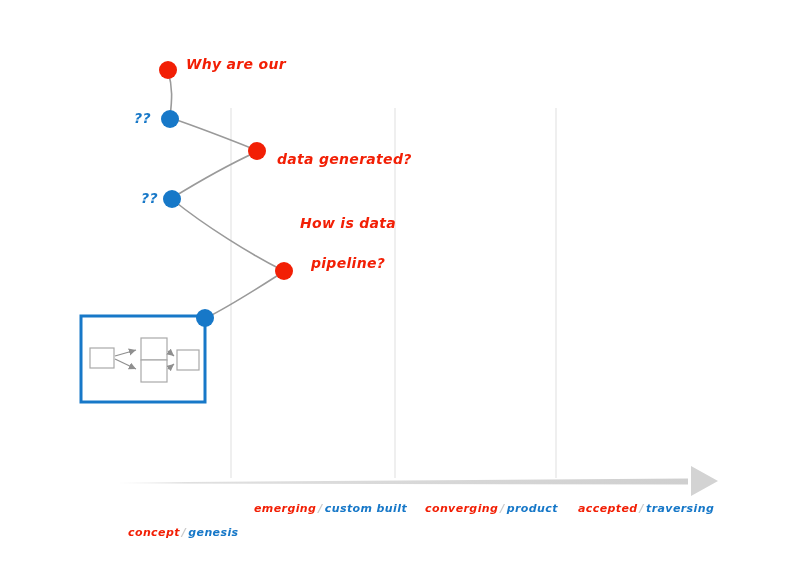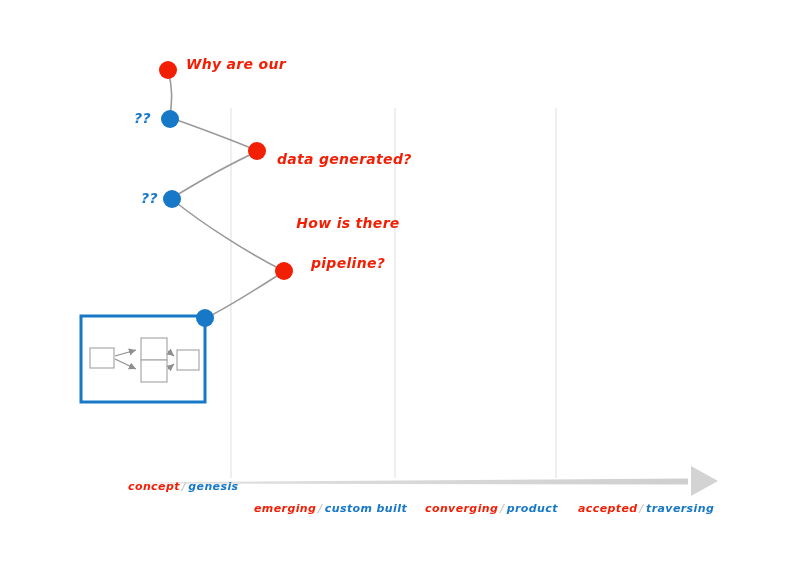--- a/index.html
+++ b/index.html
@@ -117,24 +117,24 @@
     <circle cx="172" cy="199" r="9" fill="#1778c8"></circle>
     <circle cx="284" cy="271" r="9" fill="#f21f05"></circle>
     <circle cx="205" cy="318" r="9" fill="#1778c8"></circle>
   </g>
 </svg>
 
 <div class="annotation" style="left:186px; top:54px;"><span>Why are our</span><br></div>
 
 <div class="annotation" style="left:277px; top:129px;"><br><span>data generated?</span></div>
 
-<div class="annotation" style="left:296px; top:213px; width:104px; text-align:center;"><span>How is there</span><br><br><span>pipeline?</span></div>
+<div class="annotation" style="left:296px; top:213px; width:104px; text-align:center;"><span>How is data</span><br><br><span>pipeline?</span></div>
 
 <div class="node-label" style="left:134px; top:110px;">??</div>
 <div class="node-label" style="left:141px; top:190px;">??</div>
 
-<div class="axis-label" style="left:128px; top:480px;"><span class="stage">concept</span><span class="sep">/</span><span class="evolution">genesis</span></div>
+<div class="axis-label" style="left:128px; top:526px;"><span class="stage">concept</span><span class="sep">/</span><span class="evolution">genesis</span></div>
 
 <div class="axis-label" style="left:254px; top:502px;"><span class="stage">emerging</span><span class="sep">/</span><span class="evolution">custom built</span></div>
 
 <div class="axis-label" style="left:425px; top:502px;"><span class="stage">converging</span><span class="sep">/</span><span class="evolution">product</span></div>
 
 <div class="axis-label" style="left:578px; top:502px;"><span class="stage">accepted</span><span class="sep">/</span><span class="evolution">traversing</span></div>
 
 </body></html>

